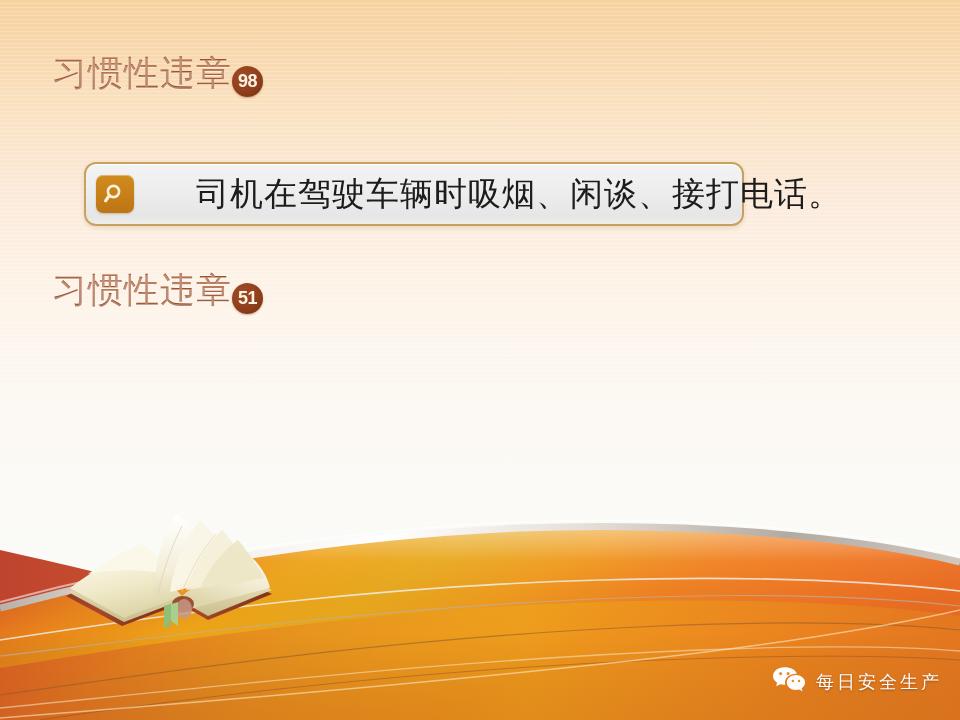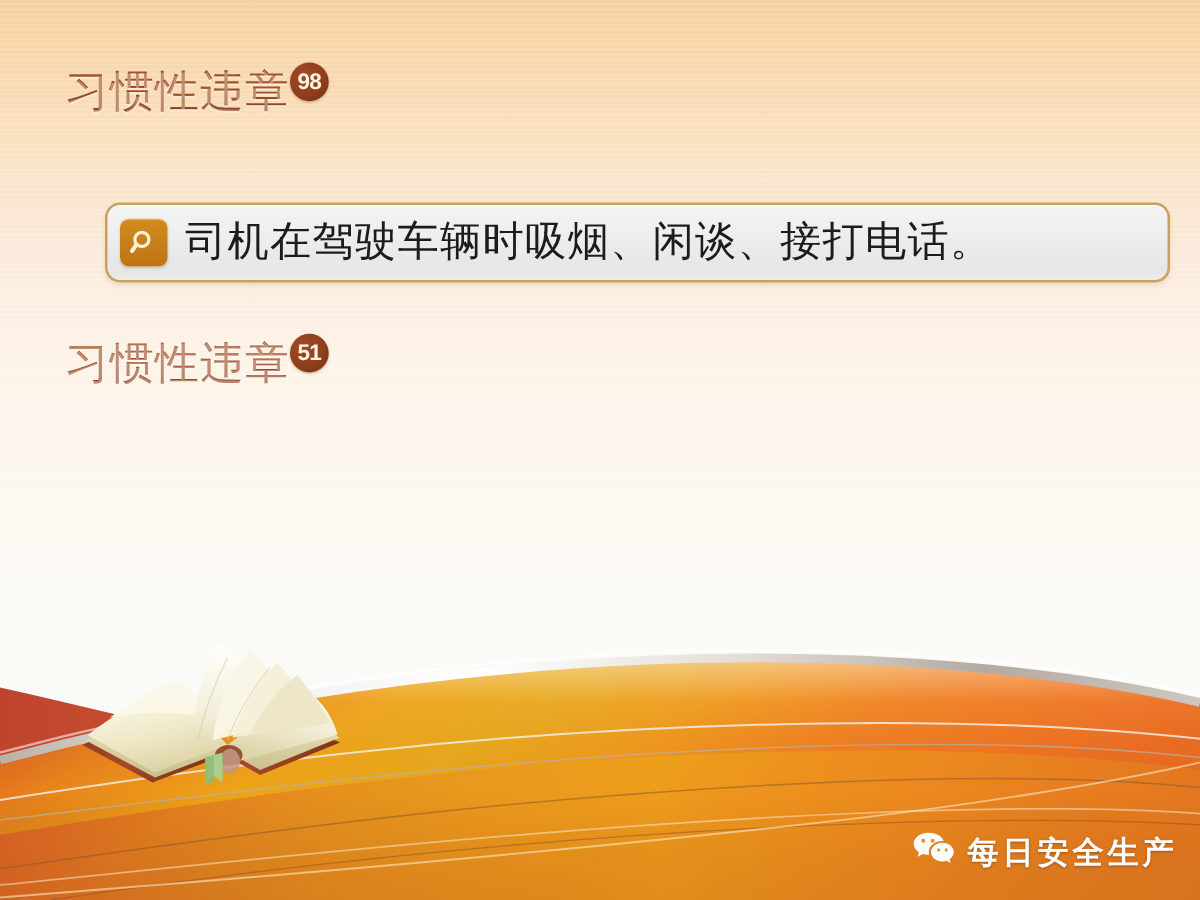--- a/index.html
+++ b/index.html
@@ -43,21 +43,21 @@
         rgba(255,255,255,0.00) 3px,
         rgba(255,255,255,0.22) 3px,
         rgba(255,255,255,0.22) 4px);
     pointer-events: none;
   }
 
   
   .heading {
     position: absolute;
     display: flex;
-    align-items: flex-start;
+    align-items: flex-end;
     white-space: nowrap;
   }
   .heading-text {
     font-family: "Liberation Serif", "DejaVu Serif", serif;
     font-size: 35px;
     letter-spacing: 1px;
     color: #8a4525;
     background: linear-gradient(to bottom, #a1522c 0%, #9d4f2a 45%, #8a4020 100%);
     -webkit-background-clip: text;
     background-clip: text;
@@ -94,21 +94,21 @@
     background: linear-gradient(to bottom,
         #f3f3f3 0%,
         #efefef 35%,
         #eaeaea 62%,
         #e6e6e6 88%,
         #f0eeea 100%);
     box-shadow: 0 2px 4px rgba(170,130,80,0.22),
                 inset 0 1px 0 rgba(255,255,255,0.9);
     padding: 0 14px 0 10px;
   }
-  #box-1 { left: 84px; top: 162px; width: 852px; height: 64px; }
+  #box-1 { left: 84px; top: 162px; width: 660px; height: 64px; gap: 48px; }
   #box-2 { left: 95px; top: 368px; width: 790px; height: 66px; }
 
   .box-icon {
     flex: 0 0 auto;
     width: 38px;
     height: 38px;
     border-radius: 7px;
     background: linear-gradient(to bottom, #d08c1e 0%, #c9811a 45%, #bd7415 100%);
     box-shadow: inset 0 1px 0 rgba(255,255,255,0.35),
                 0 1px 2px rgba(130,80,10,0.3);
@@ -153,25 +153,25 @@
   .watermark {
     position: absolute;
     right: 18px;
     bottom: 22px;
     display: flex;
     align-items: center;
     gap: 10px;
   }
   .watermark-label {
     font-family: "Liberation Sans", "DejaVu Sans", sans-serif;
-    font-size: 25px;
+    font-size: 18px;
     color: #fdfdfd;
     letter-spacing: 3px;
     text-shadow: 0 1px 2px rgba(110,50,10,0.55);
-    font-weight: 700;
+    font-weight: 400;
     text-align: right;
   }
 </style>
 </head>
 <body>
 
 <div class="slide">
 
   <div class="bg-texture"></div>
 

